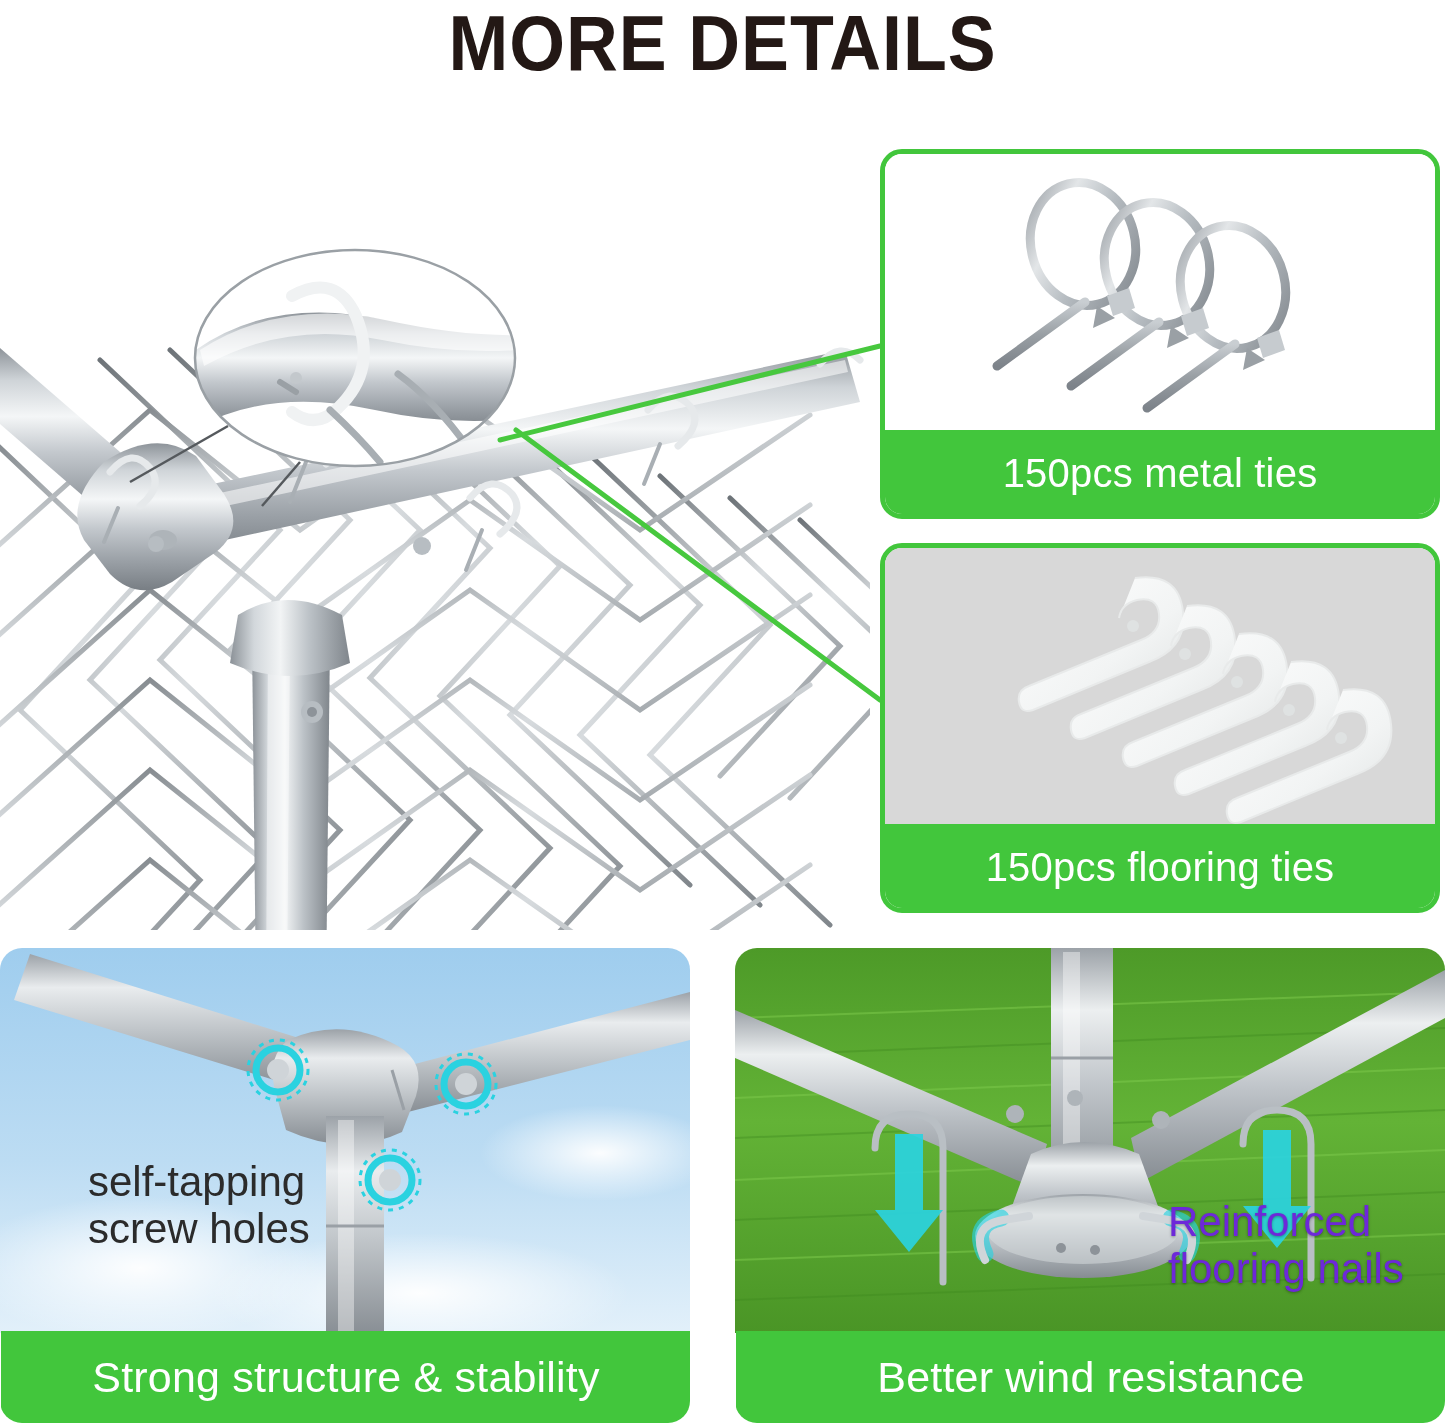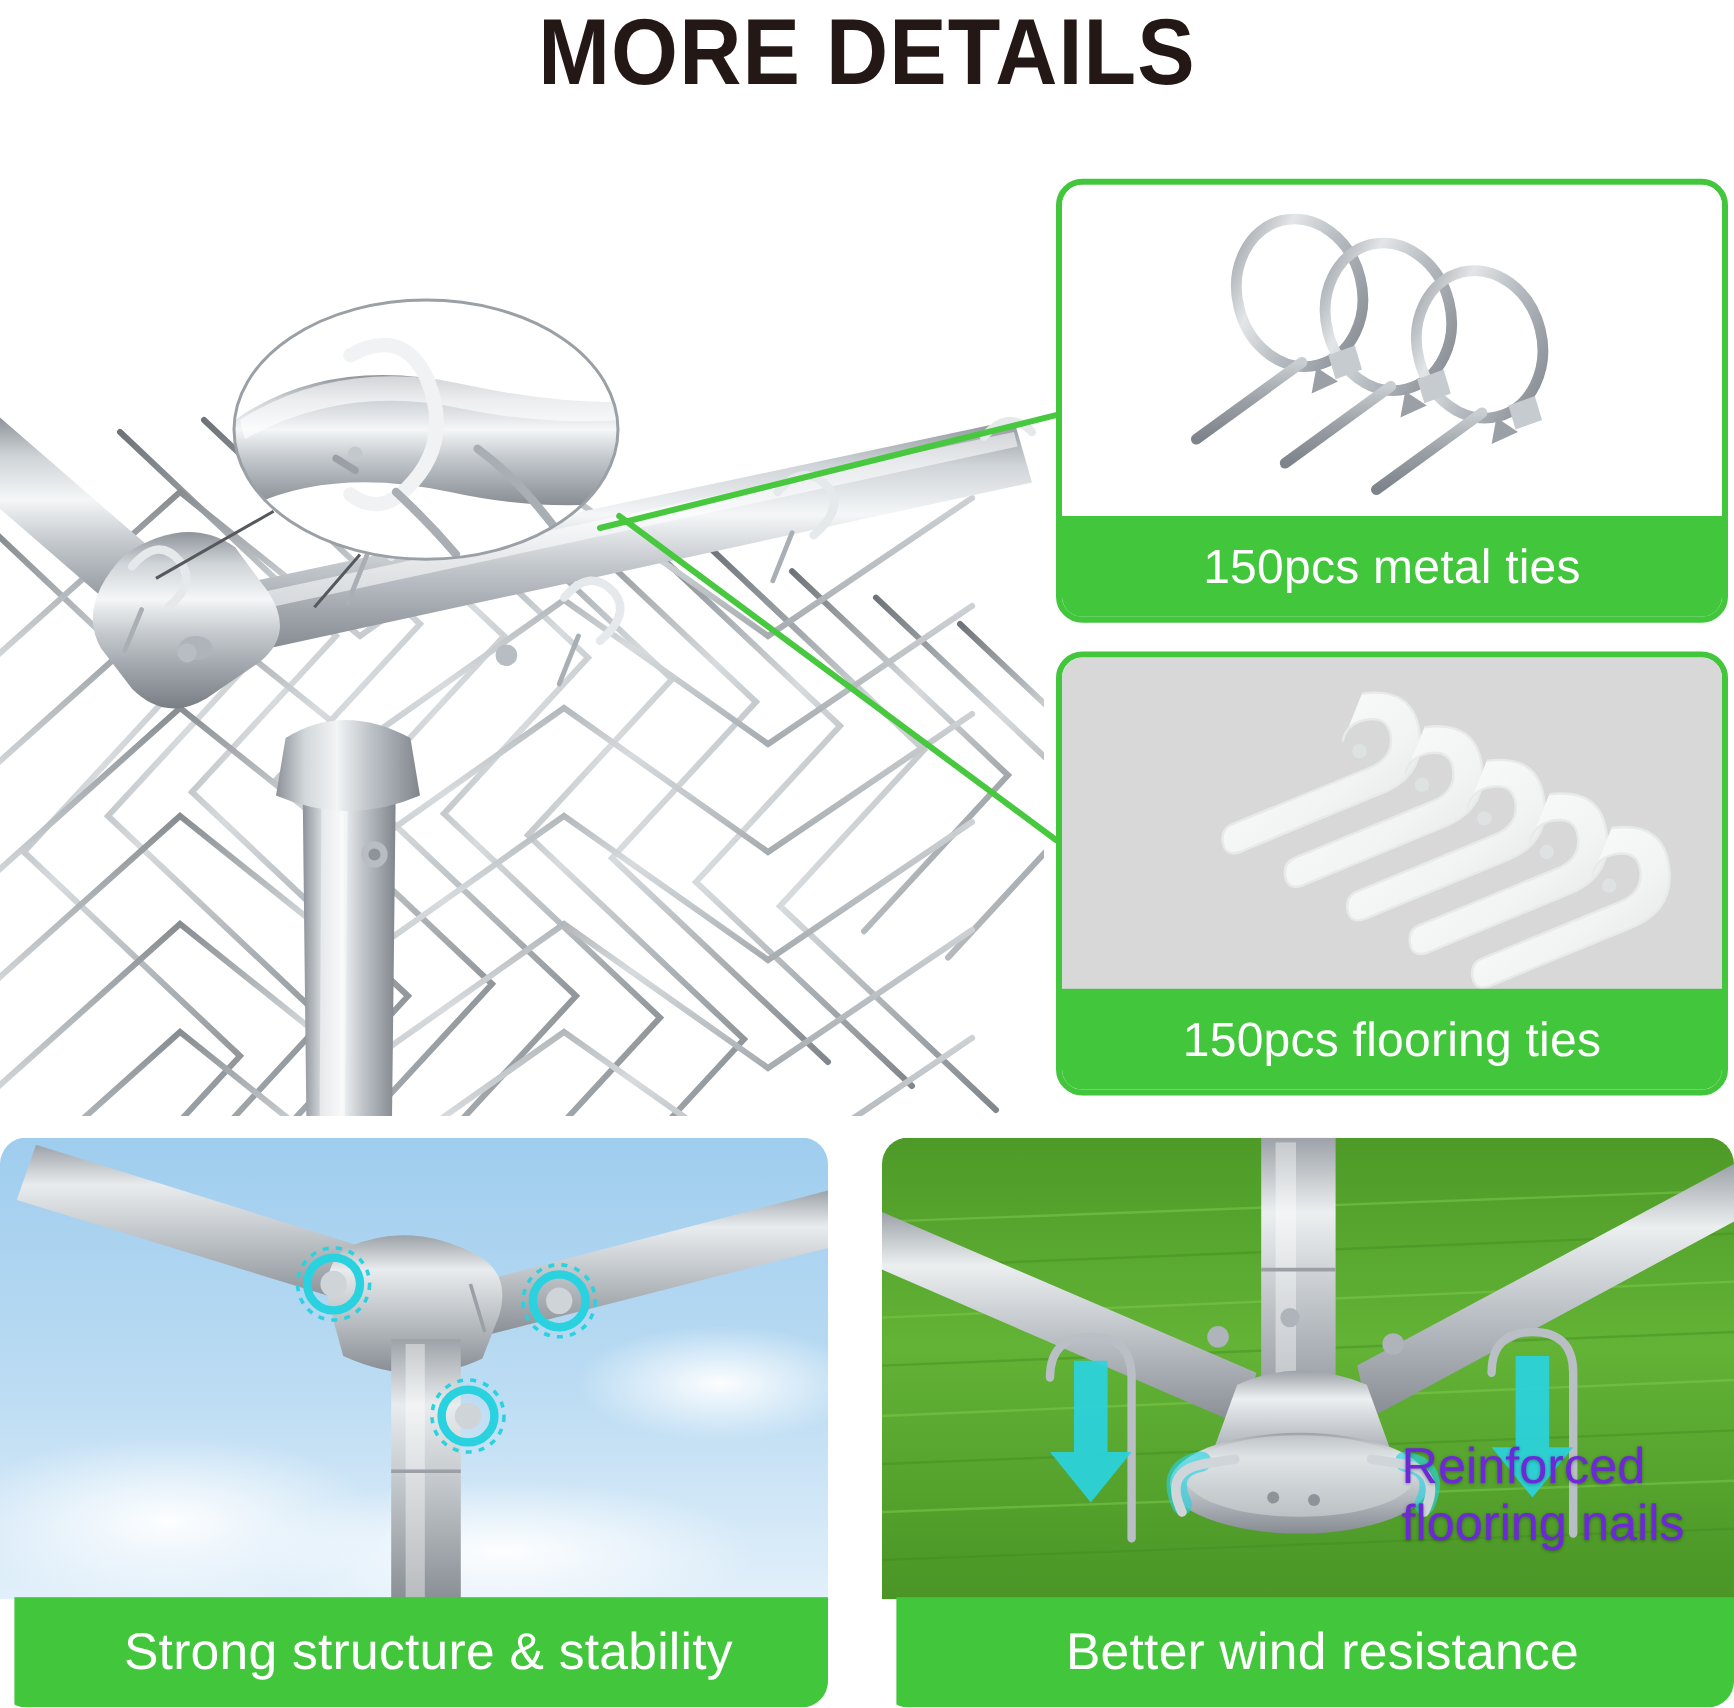--- a/index.html
+++ b/index.html
@@ -100,21 +100,21 @@
   #panel-grass { left: 735px; top: 948px; width: 710px; height: 475px; text-align: right; }
   .bpanel-media {
     position: absolute;
     left: 0; top: 0;
     width: 100%;
     height: 385px;
     overflow: hidden;
   }
   .bpanel-banner {
     position: absolute;
-    left: 12px; bottom: 0;
+    left: 1px; bottom: 0;
     width: 100%;
     height: 92px;
     background: #42c63c;
     display: flex;
     align-items: center;
     justify-content: center;
     color: #ffffff;
     font-size: 43px;
     letter-spacing: 0.2px;
   }
@@ -383,20 +383,22 @@
           <circle cx="466" cy="136" r="30" stroke="#2ad2e0" stroke-width="3" stroke-dasharray="5 6"></circle>
           <circle cx="466" cy="136" r="11" fill="#cfd4d8"></circle>
           <circle cx="390" cy="232" r="22" stroke="#2ad2e0" stroke-width="7"></circle>
           <circle cx="390" cy="232" r="30" stroke="#2ad2e0" stroke-width="3" stroke-dasharray="5 6"></circle>
           <circle cx="390" cy="232" r="11" fill="#cfd4d8"></circle>
         </g>
       </svg>
     </div>
     <div class="bpanel-banner">Strong structure &amp; stability</div>
   </div>
+  <div class="overlay-text" id="sky-label">self-tapping
+screw holes</div>
 
   <div class="bpanel" id="panel-grass">
     <div class="bpanel-media">
       <svg width="710" height="385" viewBox="0 0 710 385" xmlns="http://www.w3.org/2000/svg" aria-hidden="true">
         <defs>
           <linearGradient id="grassG" x1="0" y1="0" x2="0" y2="1">
             <stop offset="0%" stop-color="#4d9a28"></stop>
             <stop offset="45%" stop-color="#63b336"></stop>
             <stop offset="100%" stop-color="#4a9526"></stop>
           </linearGradient>

